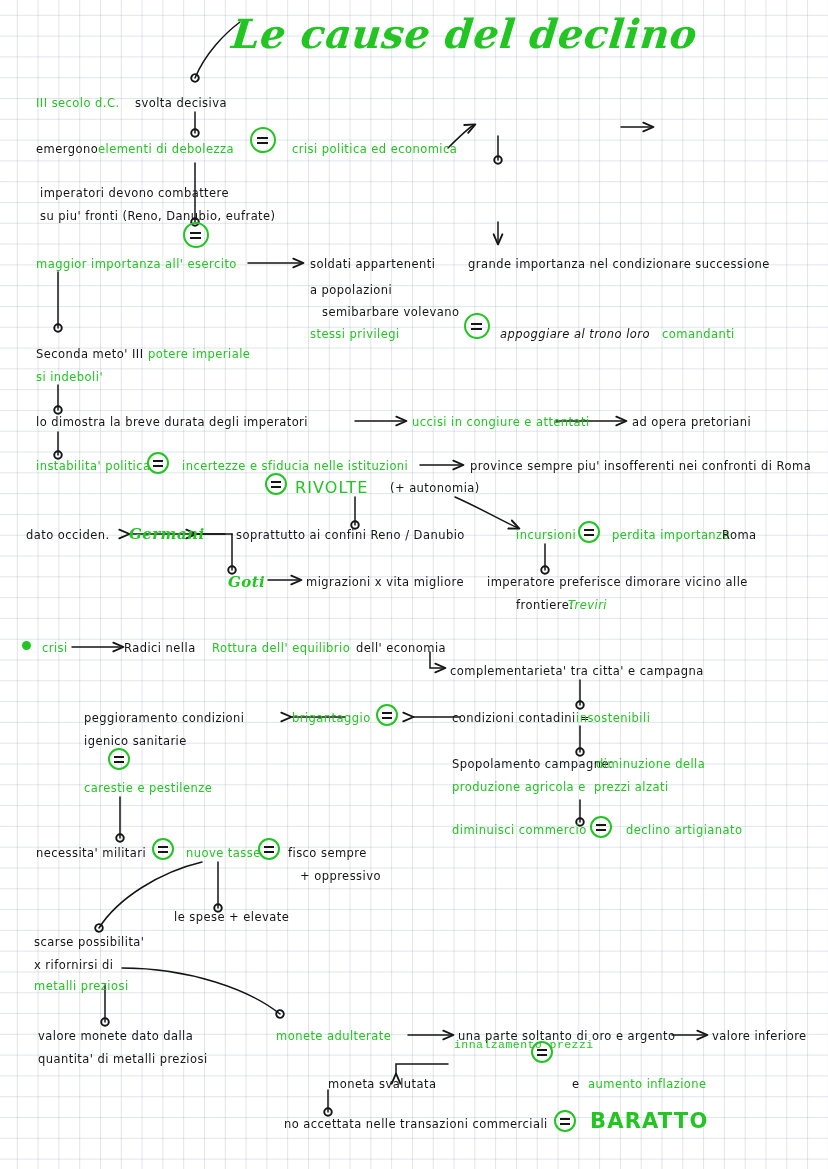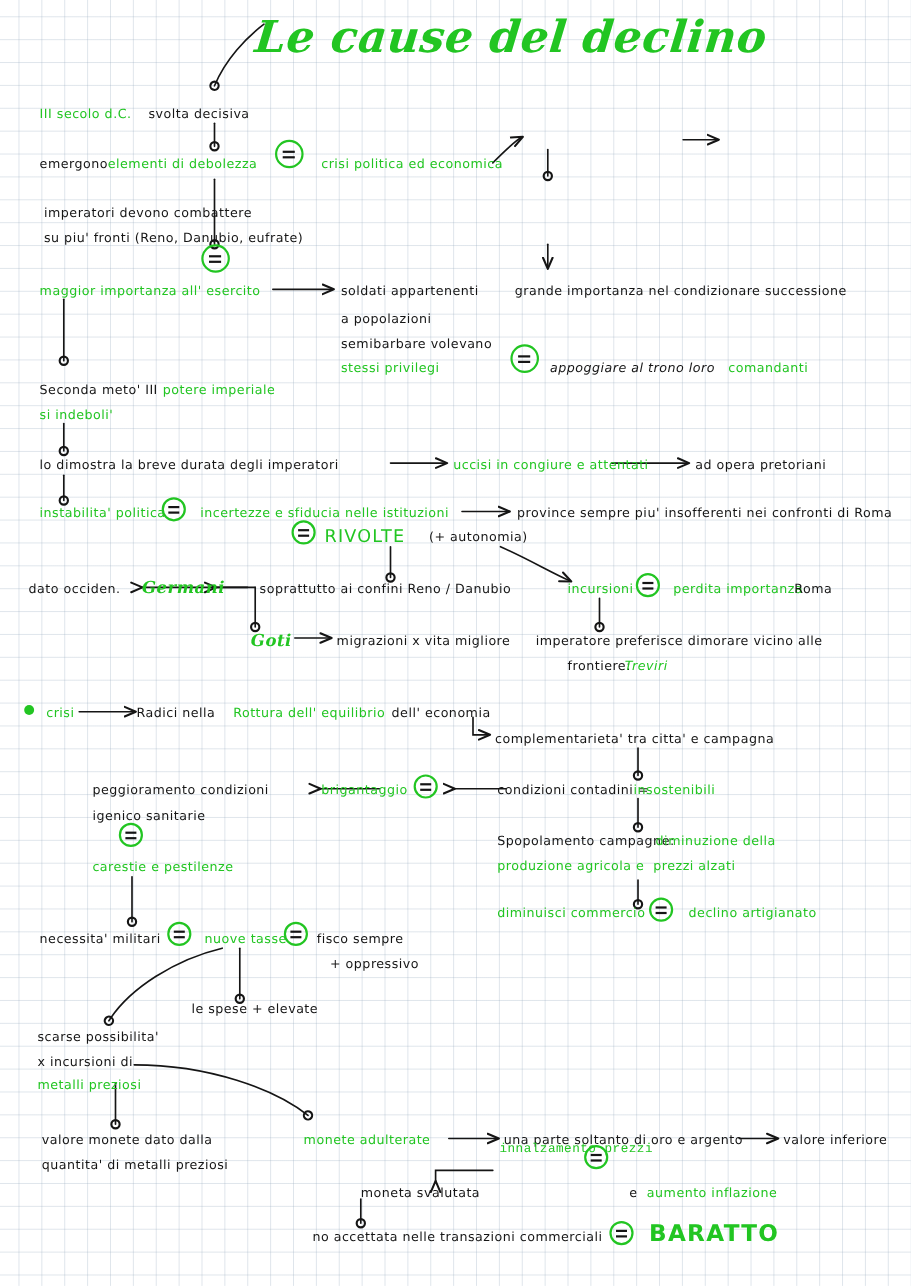--- a/index.html
+++ b/index.html
@@ -181,21 +181,21 @@
 <div class="tx g" style="left:292px; top:142px;">crisi politica ed economica</div>
 
 <div class="tx k" style="left:40px; top:186px;">imperatori devono combattere</div>
 <div class="tx k" style="left:40px; top:209px;">su piu' fronti (Reno, Danubio, eufrate)</div>
 <div class="eq" style="left:183px; top:222px;"></div>
 
 <div class="tx g" style="left:36px; top:257px;">maggior importanza all' esercito</div>
 
 <div class="tx k" style="left:310px; top:257px;">soldati appartenenti</div>
 <div class="tx k" style="left:310px; top:283px;">a popolazioni</div>
-<div class="tx k" style="left:310px; top:305px;">semibarbare volevano</div>
+<div class="tx k" style="left:322px; top:305px;">semibarbare volevano</div>
 <div class="tx g" style="left:310px; top:327px;">stessi privilegi</div>
 
 <div class="tx k" style="left:468px; top:257px;">grande importanza nel condizionare successione</div>
 <div class="eq" style="left:464px; top:313px;"></div>
 <div class="tx k" style="left:500px; top:327px;font-style:italic;">appoggiare al trono loro</div>
 <div class="tx g" style="left:662px; top:327px;">comandanti</div>
 
 <div class="tx k" style="left:36px; top:347px;">Seconda meto' III</div>
 <div class="tx g" style="left:148px; top:347px;">potere imperiale</div>
 <div class="tx g" style="left:36px; top:370px;">si indeboli'</div>
@@ -260,21 +260,21 @@
 <div class="tx k" style="left:36px; top:846px;">necessita' militari</div>
 <div class="eq sm" style="left:152px; top:838px;"></div>
 <div class="tx g" style="left:186px; top:846px;">nuove tasse</div>
 <div class="eq sm" style="left:258px; top:838px;"></div>
 <div class="tx k" style="left:288px; top:846px;">fisco sempre</div>
 <div class="tx k" style="left:300px; top:869px;">+ oppressivo</div>
 
 <div class="tx k" style="left:174px; top:910px;">le spese + elevate</div>
 
 <div class="tx k" style="left:34px; top:935px;">scarse possibilita'</div>
-<div class="tx k" style="left:34px; top:958px;">x incursioni di</div>
+<div class="tx k" style="left:34px; top:958px;">x rifornirsi di</div>
 <div class="tx g" style="left:34px; top:979px;">metalli preziosi</div>
 
 <div class="tx k" style="left:38px; top:1029px;">valore monete dato dalla</div>
 <div class="tx k" style="left:38px; top:1052px;">quantita' di metalli preziosi</div>
 
 <div class="tx g" style="left:276px; top:1029px;">monete adulterate</div>
 <div class="tx k" style="left:458px; top:1029px;">una parte soltanto di oro e argento</div>
 <div class="tx k" style="left:712px; top:1029px;text-align:center;">valore inferiore</div>
 <div class="eq sm" style="left:531px; top:1041px;"></div>
 

